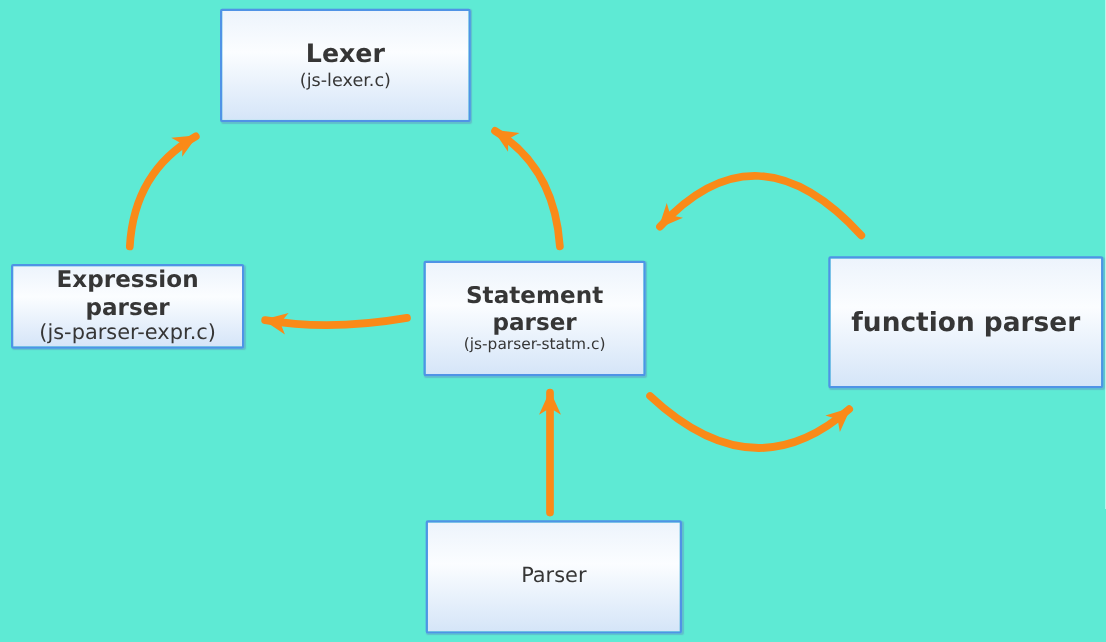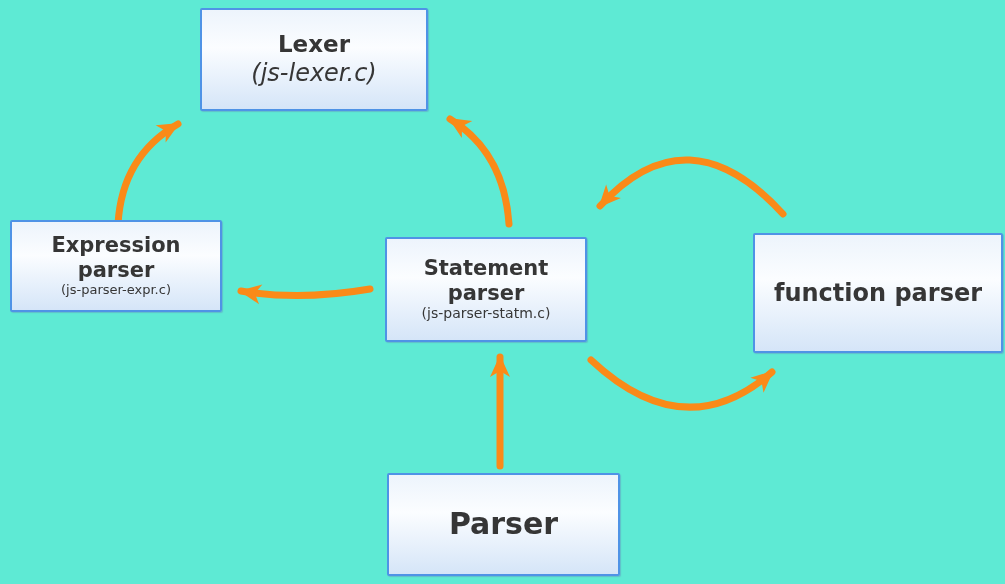--- a/index.html
+++ b/index.html
@@ -28,34 +28,34 @@
     flex-direction: column;
     align-items: center;
     justify-content: center;
     text-align: center;
     color: #363636;
   }
   .node .title { line-height: 1.17; }
   .node .subtitle { line-height: 1.25; white-space: nowrap; }
 
   .node-lexer      { left: 200px; top: 8px;   width: 228px; height: 103px; }
-  .node-expression { left: 10px;  top: 220px; width: 212px; height: 92px; }
+  .node-expression { left: 10px;  top: 240px; width: 212px; height: 77px; }
   .node-statement  { left: 385px; top: 237px; width: 202px; height: 105px; }
   .node-function   { left: 753px; top: 233px; width: 250px; height: 120px; }
   .node-parser     { left: 387px; top: 473px; width: 233px; height: 103px; }
 
   .node-lexer .title      { font-size: 23px; font-weight: 700; }
-  .node-lexer .subtitle   { font-size: 24px; font-style: italic; }
+  .node-lexer .subtitle   { font-size: 16px; }
   .node-expression .title { font-size: 21px; font-weight: 600; max-width: 150px; }
-  .node-expression .subtitle { font-size: 13px; }
+  .node-expression .subtitle { font-size: 19px; }
   .node-statement .title  { font-size: 21px; font-weight: 600; max-width: 150px; }
   .node-statement .subtitle { font-size: 14px; }
   .node-function .title   { font-size: 24px; font-weight: 700; }
   .node-function .subtitle { font-size: 18.5px; }
-  .node-parser .title     { font-size: 30px; font-weight: 700; margin-bottom: 2px; }
+  .node-parser .title     { font-size: 19px; font-weight: 400; margin-bottom: 2px; }
   .node-parser .subtitle  { font-size: 19px; }
 
   .edge {
     fill: none;
     stroke: #fa8a18;
     stroke-width: 7;
     stroke-linecap: round;
   }
 </style>
 </head>

